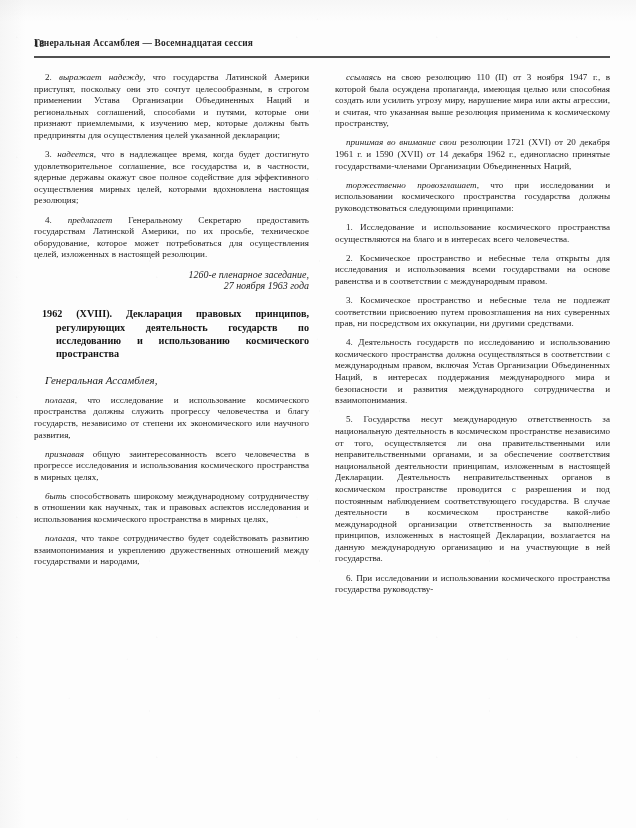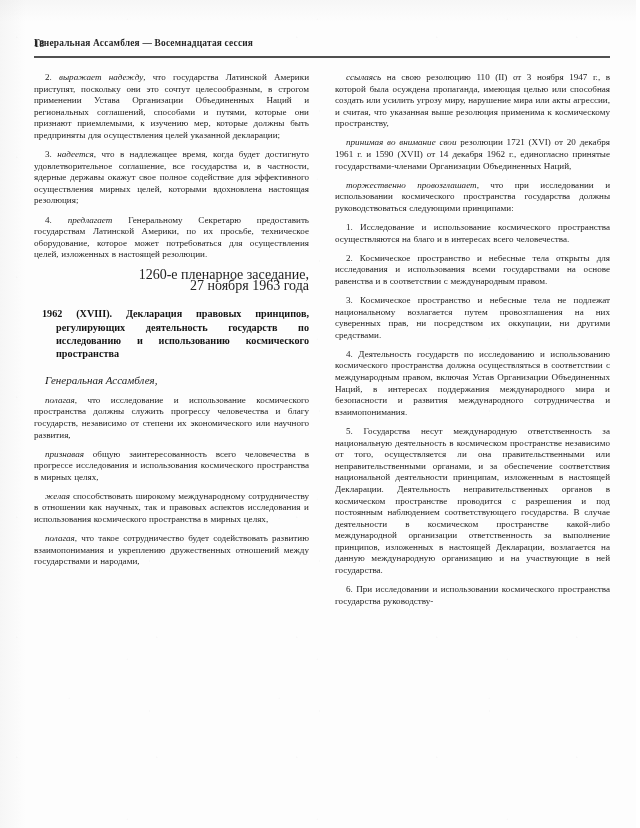--- a/index.html
+++ b/index.html
@@ -133,22 +133,23 @@
     font-size: 11px;
     font-style: italic;
     text-indent: 11px;
     color: #1c1c1c;
   }
 
   
   .colophon {
     margin-top: 9px;
     text-align: right;
-    font-size: 14px;
+    font-size: 10px;
     line-height: 10.6px;
+    font-style: italic;
     color: #232323;
   }
   .colophon div { white-space: nowrap; }
 
   
   .speckle {
     position: absolute;
     left: 0; top: 0;
     width: 640px;
     height: 828px;
@@ -209,21 +210,21 @@
 
         <p class="para">
           <span class="lead">полагая</span><span>, что исследование и использование космического пространства должны служить прогрессу человечества и благу государств, независимо от степени их экономического или научного развития,</span>
         </p>
 
         <p class="para">
           <span class="lead">признавая</span><span> общую заинтересованность всего человечества в прогрессе исследования и использования космического пространства в мирных целях,</span>
         </p>
 
         <p class="para">
-          <span class="lead">желая</span><span> способствовать широкому международному сотрудничеству в отношении как научных, так и правовых аспектов исследования и использования космического пространства в мирных целях,</span>
+          <span class="lead">быть</span><span> способствовать широкому международному сотрудничеству в отношении как научных, так и правовых аспектов исследования и использования космического пространства в мирных целях,</span>
         </p>
 
         <p class="para">
           <span class="lead">полагая</span><span>, что такое сотрудничество будет содействовать развитию взаимопонимания и укреплению дружественных отношений между государствами и народами,</span>
         </p>
 
       </div>
 
       <div class="col">
 
@@ -244,21 +245,21 @@
           <span>Исследование и использование космического пространства осуществляются на благо и в интересах всего человечества.</span>
         </p>
 
         <p class="para">
           <span class="num">2.</span>
           <span>Космическое пространство и небесные тела открыты для исследования и использования всеми государствами на основе равенства и в соответствии с международным правом.</span>
         </p>
 
         <p class="para">
           <span class="num">3.</span>
-          <span>Космическое пространство и небесные тела не подлежат национальному возлагается путем провозглашения на них суверенных прав, ни посредством их оккупации, ни другими средствами.</span>
+          <span>Космическое пространство и небесные тела не подлежат соответствии присвоению путем провозглашения на них суверенных прав, ни посредством их оккупации, ни другими средствами.</span>
         </p>
 
         <p class="para">
           <span class="num">4.</span>
           <span>Деятельность государств по исследованию и использованию космического пространства должна осуществляться в соответствии с международным правом, включая Устав Организации Объединенных Наций, в интересах поддержания международного мира и безопасности и развития международного сотрудничества и взаимопонимания.</span>
         </p>
 
         <p class="para">
           <span class="num">5.</span>
           <span>Государства несут международную ответственность за национальную деятельность в космическом пространстве независимо от того, осуществляется ли она правительственными или неправительственными органами, и за обеспечение соответствия национальной деятельности принципам, изложенным в настоящей Декларации. Деятельность неправительственных органов в космическом пространстве проводится с разрешения и под постоянным наблюдением соответствующего государства. В случае деятельности в космическом пространстве какой-либо международной организации ответственность за выполнение принципов, изложенных в настоящей Декларации, возлагается на данную международную организацию и на участвующие в ней государства.</span>

